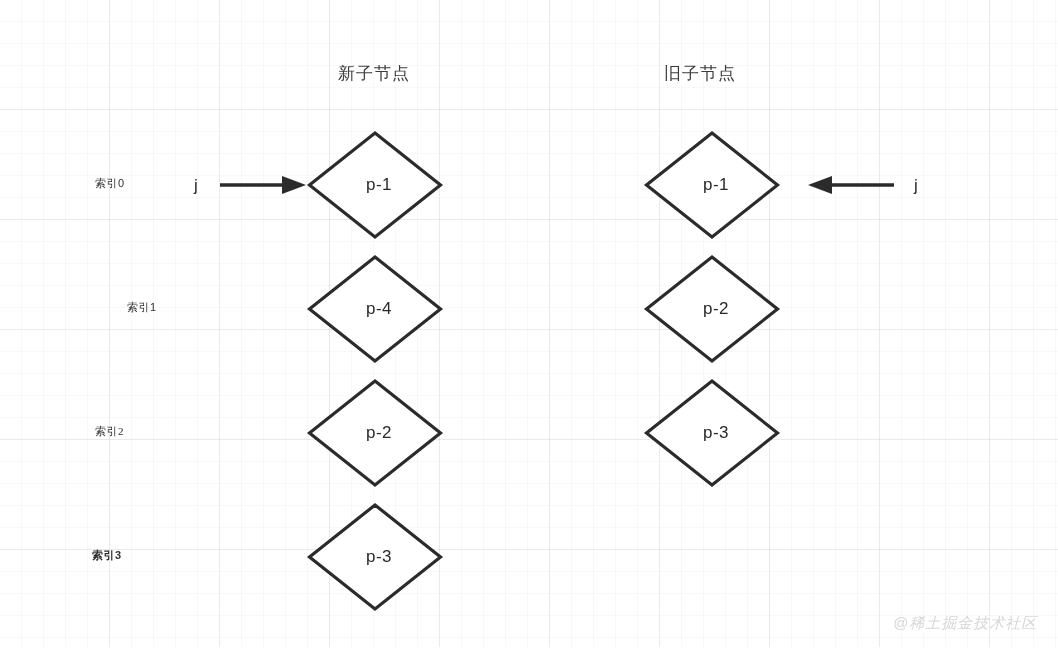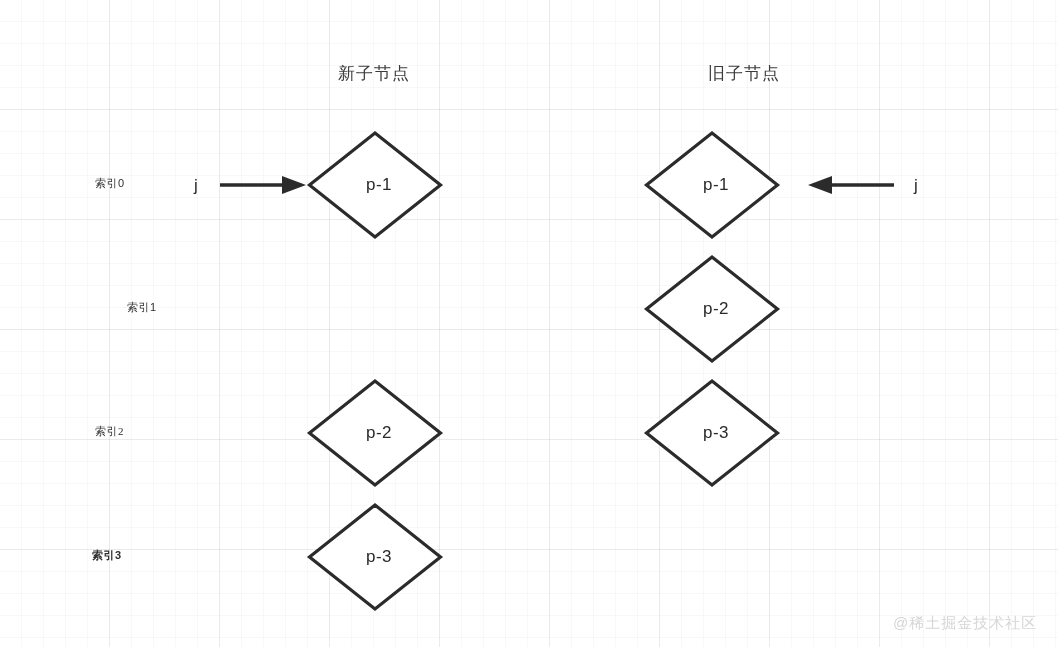--- a/index.html
+++ b/index.html
@@ -97,34 +97,40 @@
     white-space: nowrap;
     letter-spacing: 1px;
   }
 </style>
 </head>
 <body>
 
 <div id="canvas">
 
   <div class="col-header" style="left:374px; top:62px;">新子节点</div>
-  <div class="col-header" style="left:700px; top:62px;margin-left:44px;">旧子节点</div>
+  <div class="col-header" style="left:700px; top:62px;">旧子节点</div>
 
   <div class="row-label" style="left:95px; top:176px;">索引0</div>
   <div class="row-label" style="left:95px; top:300px;margin-left:32px;">索引1</div>
   <div class="row-label" style="left:95px; top:424px;font-family:Liberation Serif, serif;">索引2</div>
   <div class="row-label" style="left:92px; top:548px;font-weight:bold;">索引3</div>
 
   <div class="node" style="left:375px; top:185px;">
     <svg viewBox="0 0 137 110">
       <polygon points="68.5,3 134,55 68.5,107 3,55" fill="#ffffff" stroke="#2b2b2b" stroke-width="3.2" stroke-linejoin="miter"></polygon>
     </svg>
     <div class="node-label">p-1</div>
   </div>
 
+  <div class="node" style="left:375px; top:309px;">
+    <svg viewBox="0 0 137 110">
+      <polygon points="68.5,3 134,55 68.5,107 3,55" fill="#ffffff" stroke="#2b2b2b" stroke-width="3.2" stroke-linejoin="miter"></polygon>
+    </svg>
+    <div class="node-label">p-4</div>
+  </div>
 
   <div class="node" style="left:375px; top:433px;">
     <svg viewBox="0 0 137 110">
       <polygon points="68.5,3 134,55 68.5,107 3,55" fill="#ffffff" stroke="#2b2b2b" stroke-width="3.2" stroke-linejoin="miter"></polygon>
     </svg>
     <div class="node-label">p-2</div>
   </div>
 
   <div class="node" style="left:375px; top:557px;">
     <svg viewBox="0 0 137 110">
@@ -163,15 +169,15 @@
   </div>
 
   <div class="arrow" style="left:808px; top:185px;">
     <svg width="86" height="22" viewBox="0 0 86 22">
       <line x1="20" y1="11" x2="86" y2="11" stroke="#2b2b2b" stroke-width="3.4"></line>
       <polygon points="0,11 24,2 24,20" fill="#2b2b2b"></polygon>
     </svg>
   </div>
   <div class="j-label" style="left:916px; top:186px; transform:translate(-50%,-50%);">j</div>
 
-  <div class="watermark" style="left:893px; top:614px;">@稀土掘金技术社区</div>
+  <div class="watermark" style="left:893px; top:614px;font-style:italic;">@稀土掘金技术社区</div>
 
 </div>
 
 </body></html>

